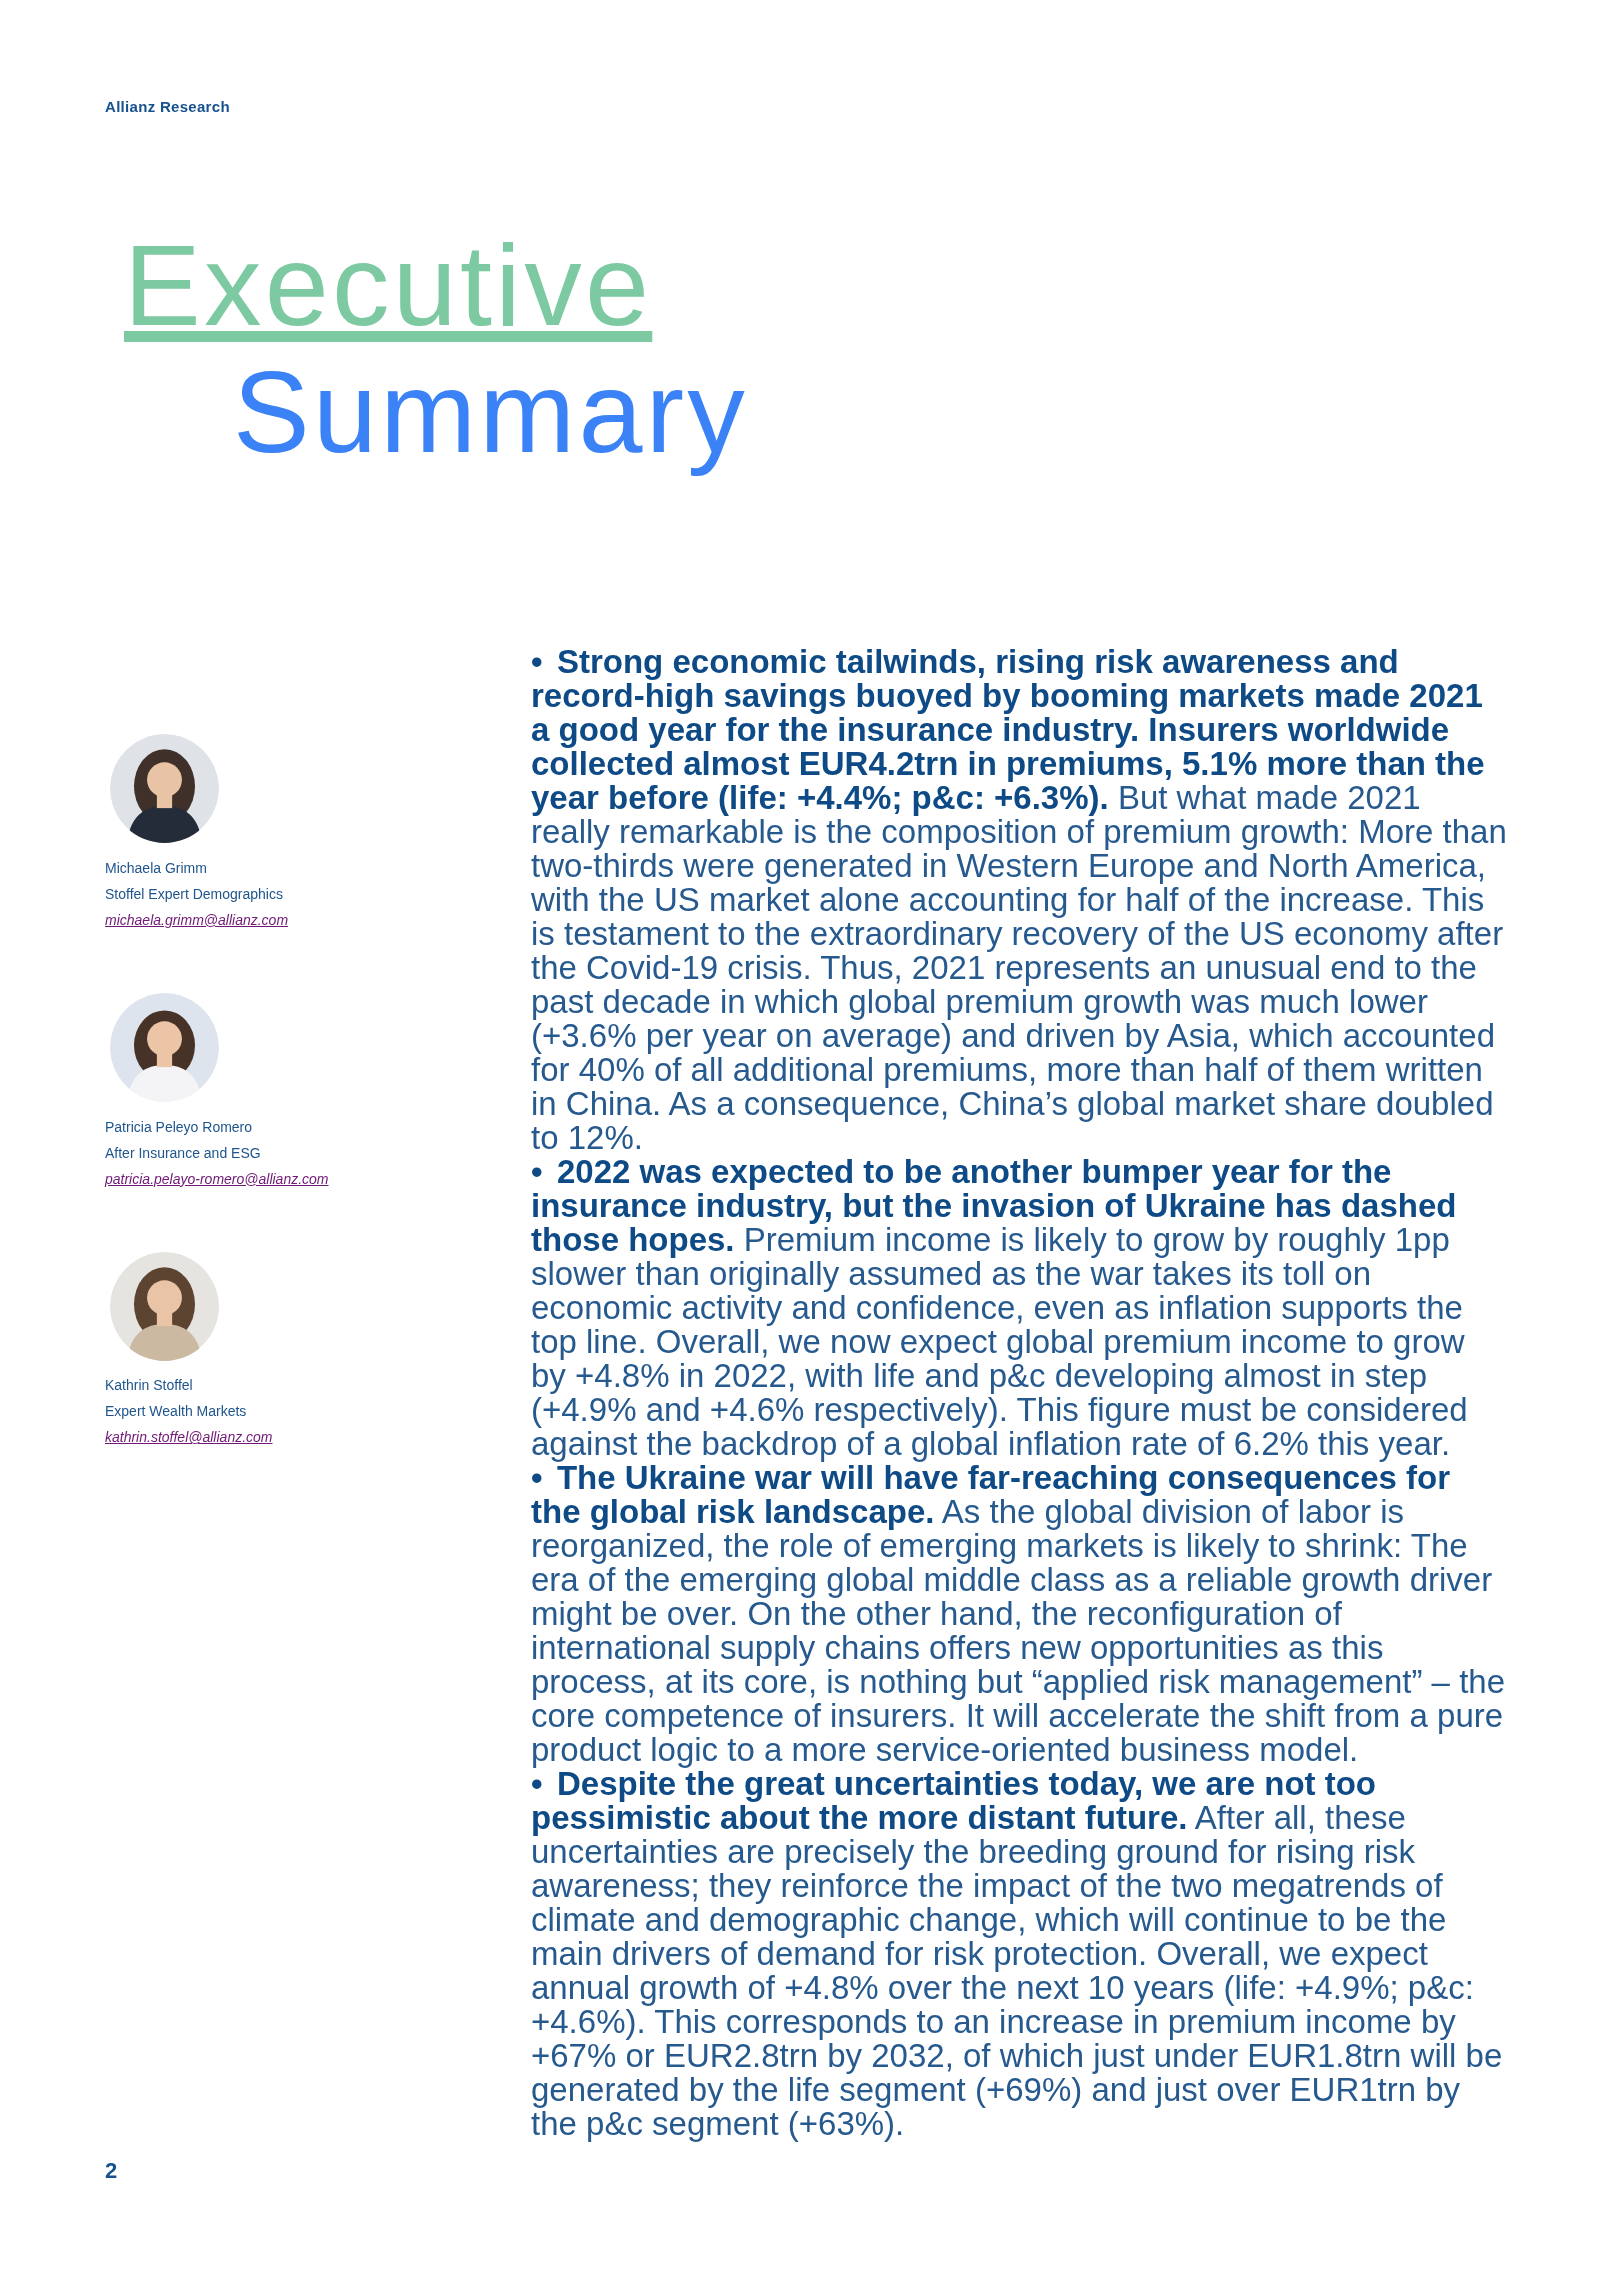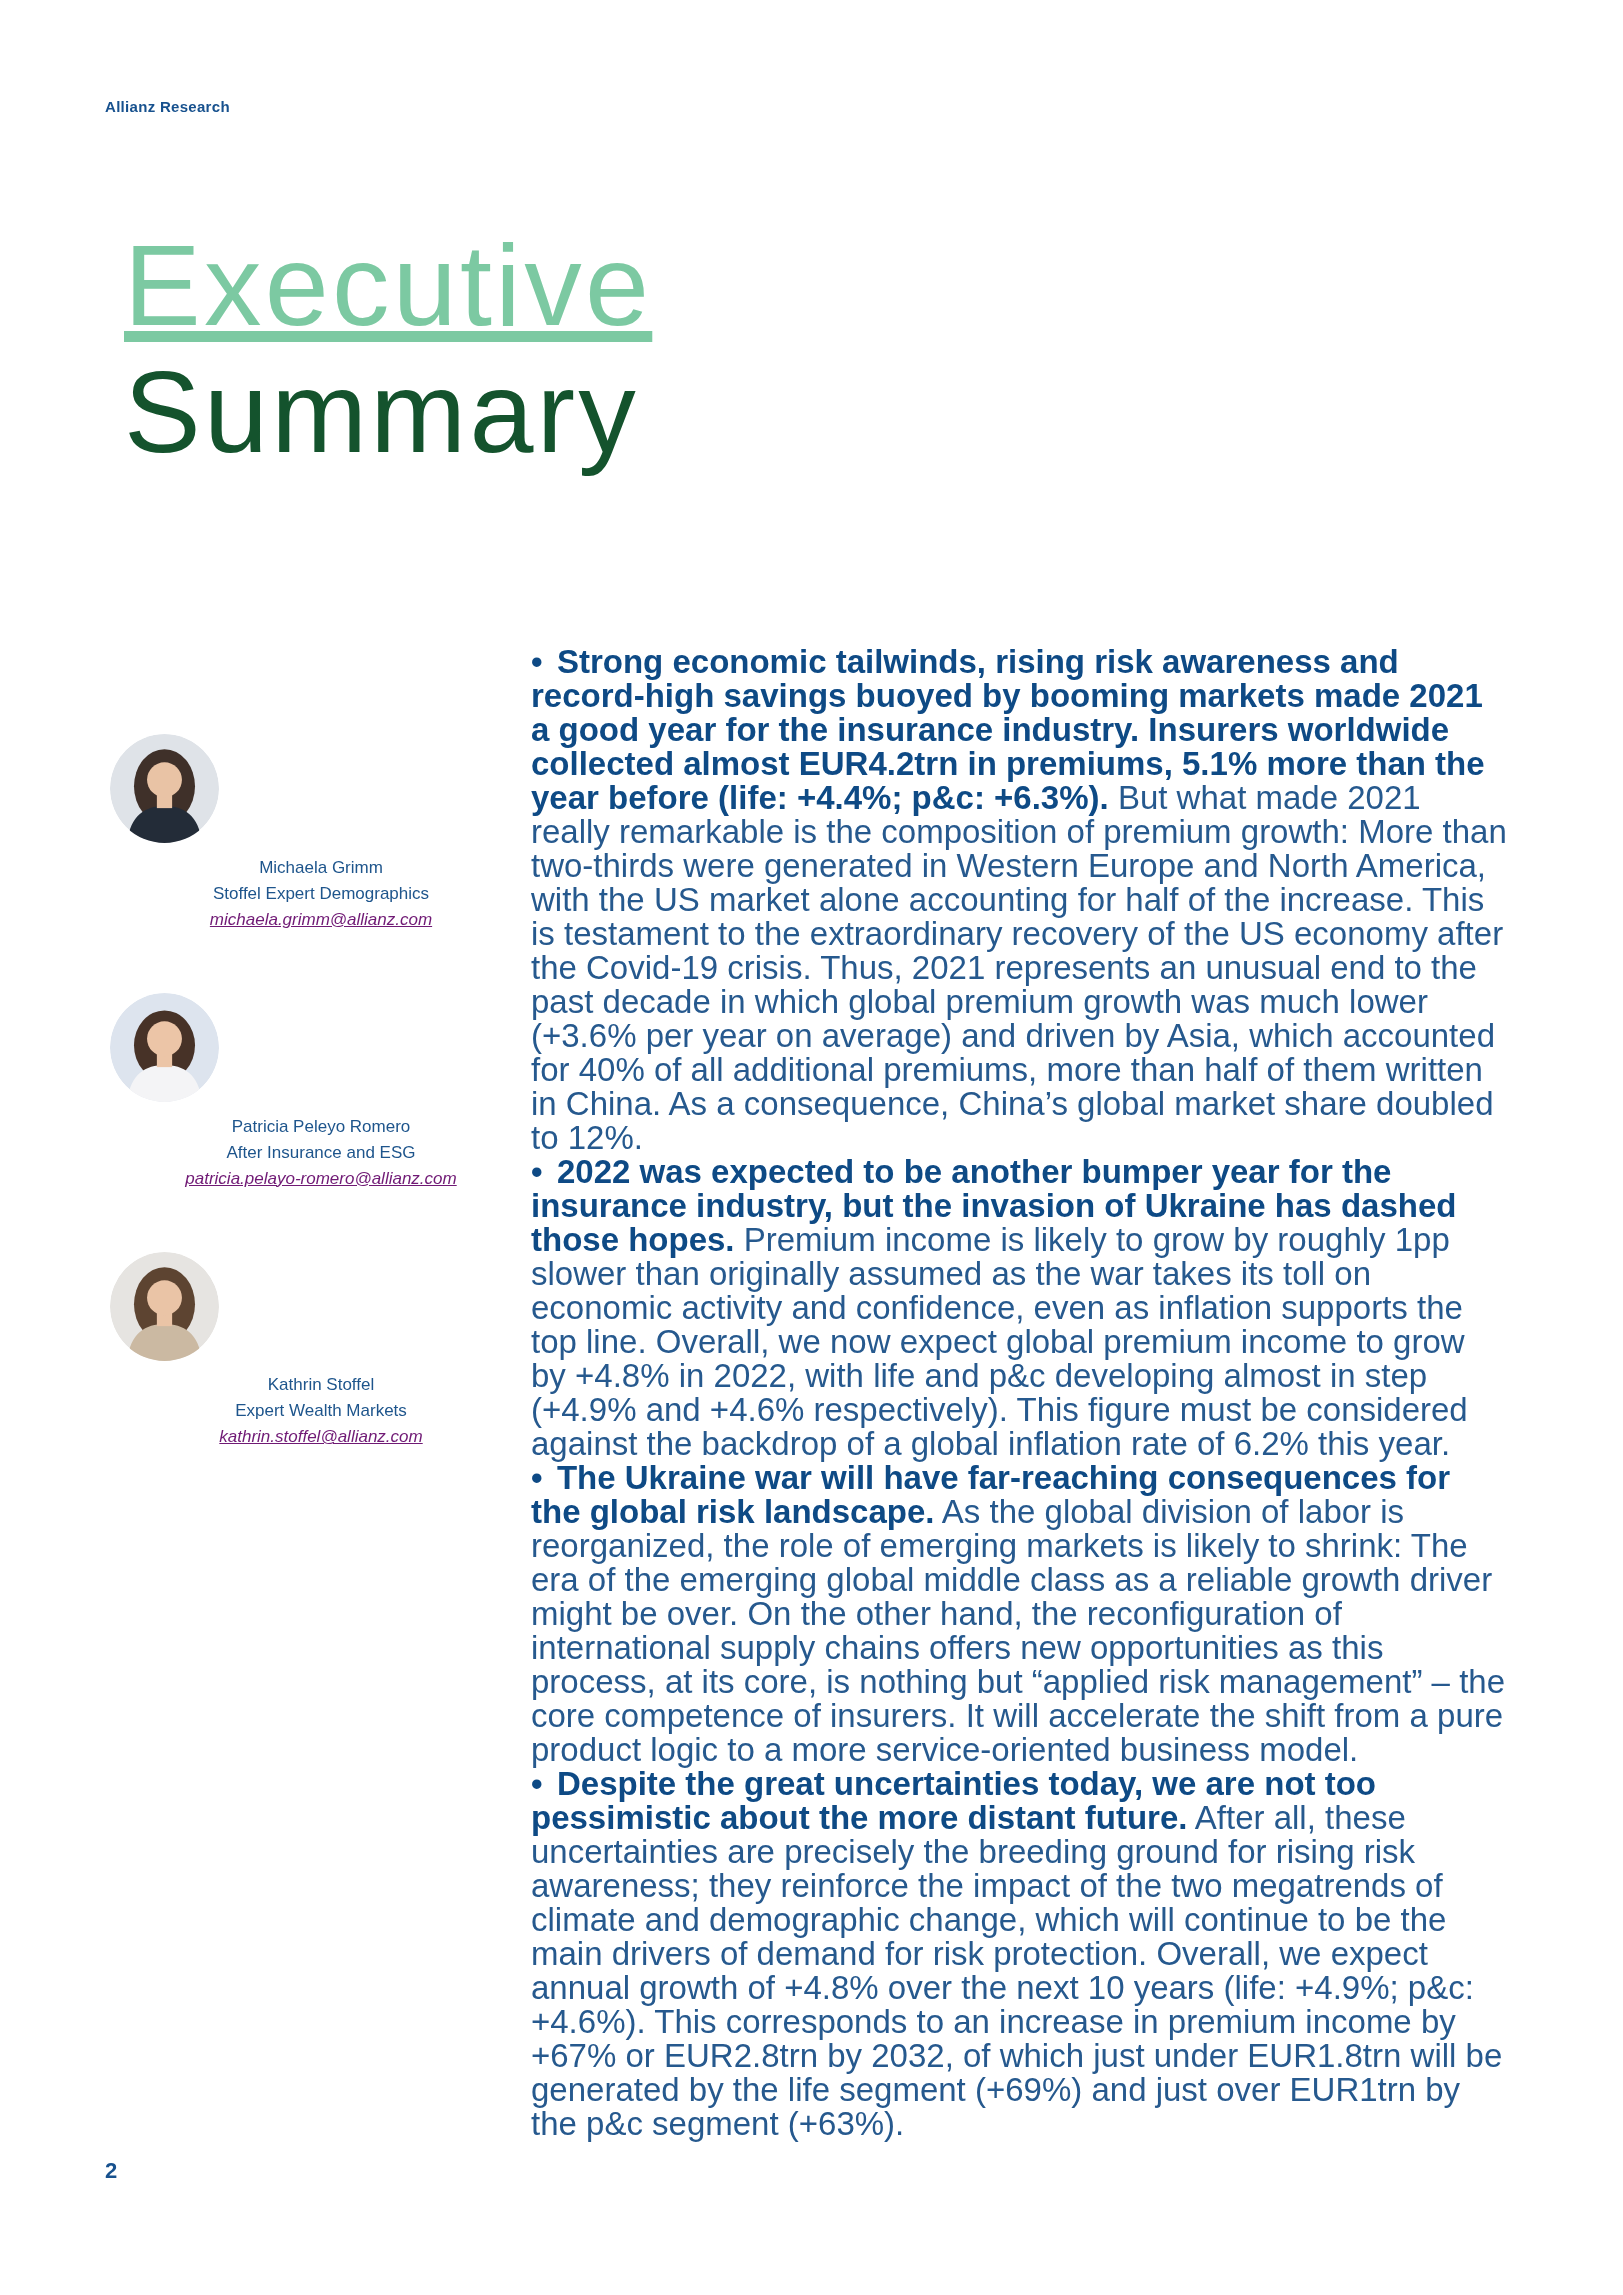--- a/index.html
+++ b/index.html
@@ -24,30 +24,29 @@
     position:absolute;
     left:124px;
     top:222px;
     margin:0;
     font-size:115px;
     font-weight:400;
     letter-spacing:3.3px;
     line-height:127px;
   }
   .title .t1{display:block;color:#7cc9a2;text-decoration:underline;}
-  .title .t2{display:block;color:#14532d;}
+  .title .t2{display:block;color:#3b82f6;margin-left:109px;}
   .authors{
     position:absolute;
     left:105px;
     top:734px;
     width:432px;
     color:#1e558c;
-    font-size:17px;
+    font-size:14px;
     line-height:26px;
-    text-align:center;
   }
   .author{margin-bottom:60px;}
   .avatar{
     display:block;
     width:109px;
     height:109px;
     border-radius:50%;
     overflow:hidden;
     margin:0 0 11.8px 5.2px;
   }

